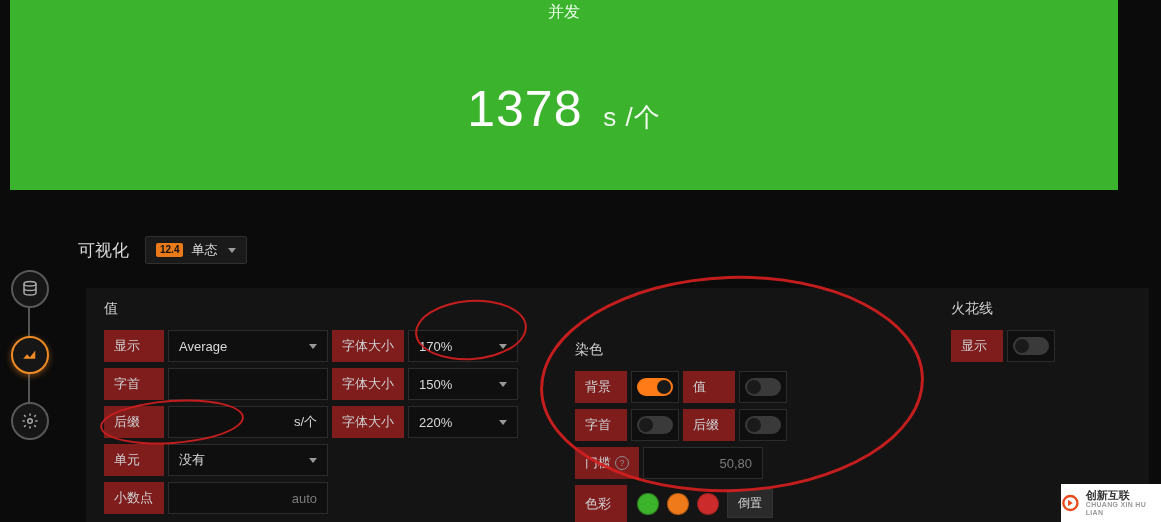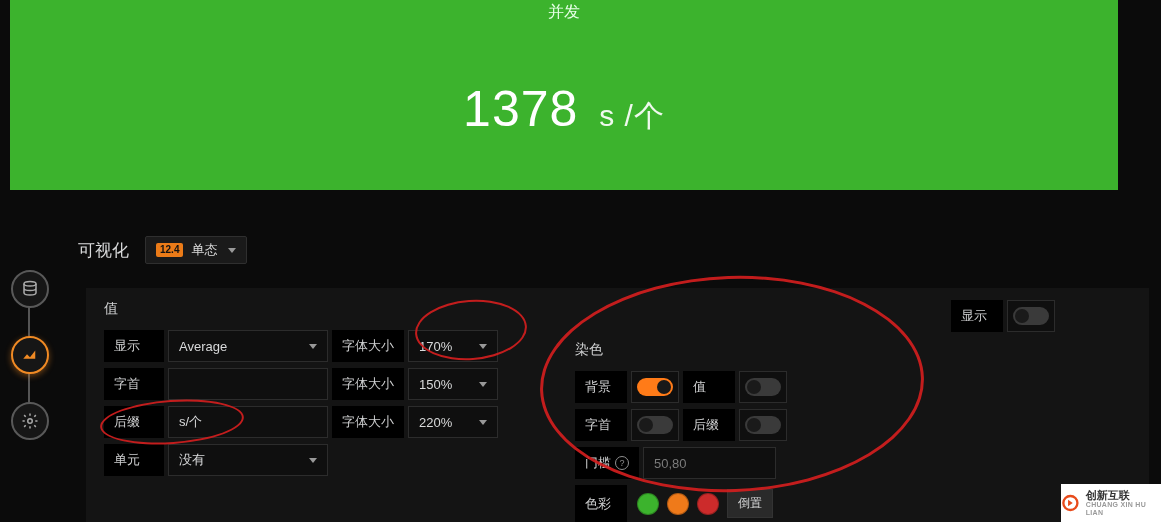--- a/index.html
+++ b/index.html
@@ -37,21 +37,21 @@
     position: absolute;
     top: 80px;
     width: 100%;
     text-align: center;
     font-size: 50px;
     font-weight: 500;
     color: #fff;
     letter-spacing: 1px;
   }
   .hero-value .suffix {
-    font-size: 30px;
+    font-size: 26px;
     opacity: 0.92;
     margin-left: 6px;
   }
 
   
   .viz-header {
     position: absolute;
     left: 78px;
     top: 236px;
     display: flex;
@@ -150,21 +150,21 @@
     color: #cfd0d1;
     margin-bottom: 12px;
   }
 
   .row {
     display: flex;
     align-items: stretch;
     margin-bottom: 6px;
   }
   .lbl {
-    background: #000000;
+    background: #7f1d1d;
     color: #cfd0d1;
     font-size: 13px;
     padding: 7px 10px;
     min-width: 60px;
     box-sizing: border-box;
     display: flex;
     align-items: center;
     gap: 4px;
   }
   .lbl.small { min-width: 72px; }
@@ -183,34 +183,34 @@
     border: 1px solid #2c2c2c;
     color: #d8d9da;
     font-size: 13px;
     padding: 6px 10px;
     box-sizing: border-box;
     margin-left: 4px;
     display: flex;
     align-items: center;
     justify-content: space-between;
   }
-  .field { color:#d8d9da; }
+  .field { color:#d8d9da;text-align:right; }
   .field::placeholder { color:#7b7b7b; }
   .select { cursor: pointer; }
   .select .caret,
   .sel-caret {
     width: 0; height: 0;
     border-left: 4px solid transparent;
     border-right: 4px solid transparent;
     border-top: 5px solid #999;
     margin-left: 8px;
   }
   .w-150 { width: 160px; }
-  .w-80  { width: 90px; text-align: center; }
-  .w-130 { width: 133px; }
+  .w-80  { width: 110px; text-align: center; }
+  .w-130 { width: 120px; }
 
   
   .toggle {
     width: 36px; height: 18px;
     background: #3a3a3a;
     border-radius: 10px;
     position: relative;
     cursor: pointer;
   }
   .toggle .knob {
@@ -360,20 +360,24 @@
       </div>
 
       <div class="row">
         <div class="lbl">单元</div>
         <div class="select w-150">
           <span>没有</span>
           <span class="sel-caret"></span>
         </div>
       </div>
 
+      <div class="row">
+        <div class="lbl">小数点</div>
+        <input class="field w-150" placeholder="auto" style="">
+      </div>
     </div>
 
     <div class="col-mid">
       <div class="section-title">染色</div>
 
       <div class="row">
         <div class="lbl" style="min-width:52px">背景</div>
         <div class="toggle-cell">
             <div class="toggle on">
               <div class="knob"></div>
@@ -417,20 +421,21 @@
             <span class="swatch green"></span>
             <span class="swatch orange"></span>
             <span class="swatch red"></span>
             <span class="mini-btn">倒置</span>
           </div>
         </div>
       </div>
     </div>
 
     <div class="col-right">
+      <div class="section-title">火花线</div>
       <div class="row">
         <div class="lbl" style="min-width:52px">显示</div>
         <div class="toggle-cell">
             <div class="toggle off">
               <div class="knob"></div>
             </div>
           </div>
       </div>
     </div>
 

